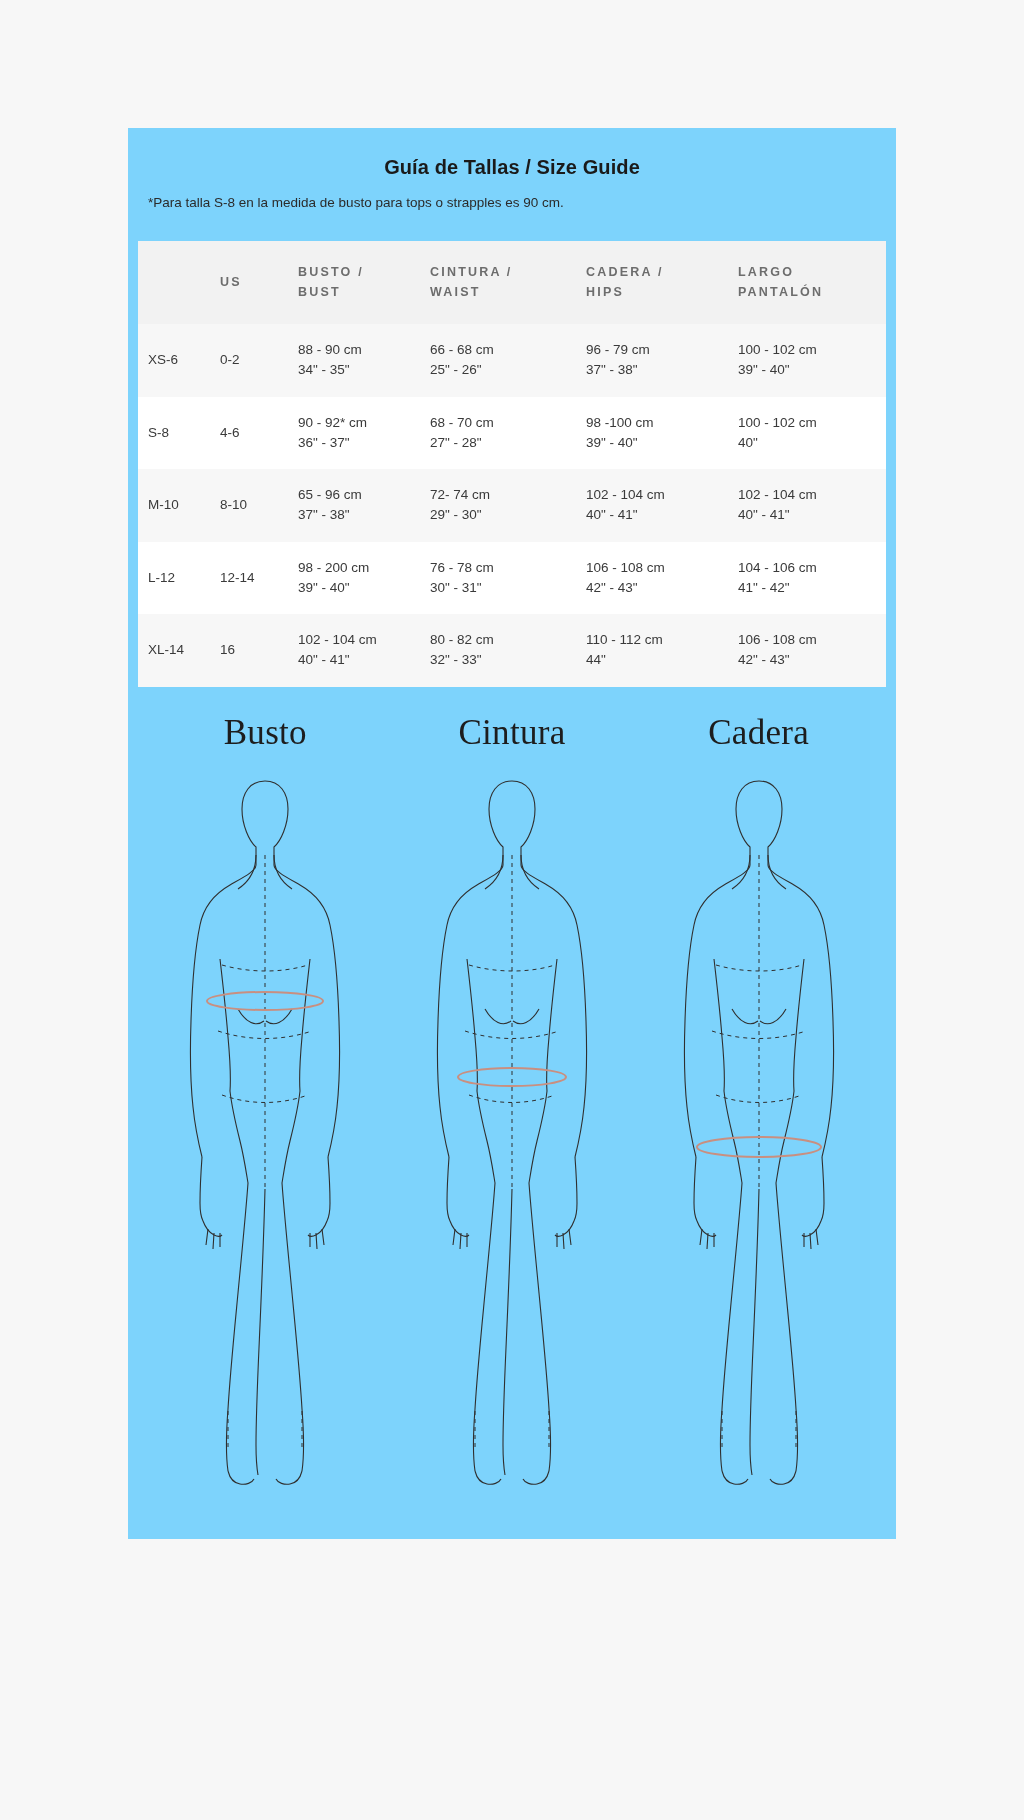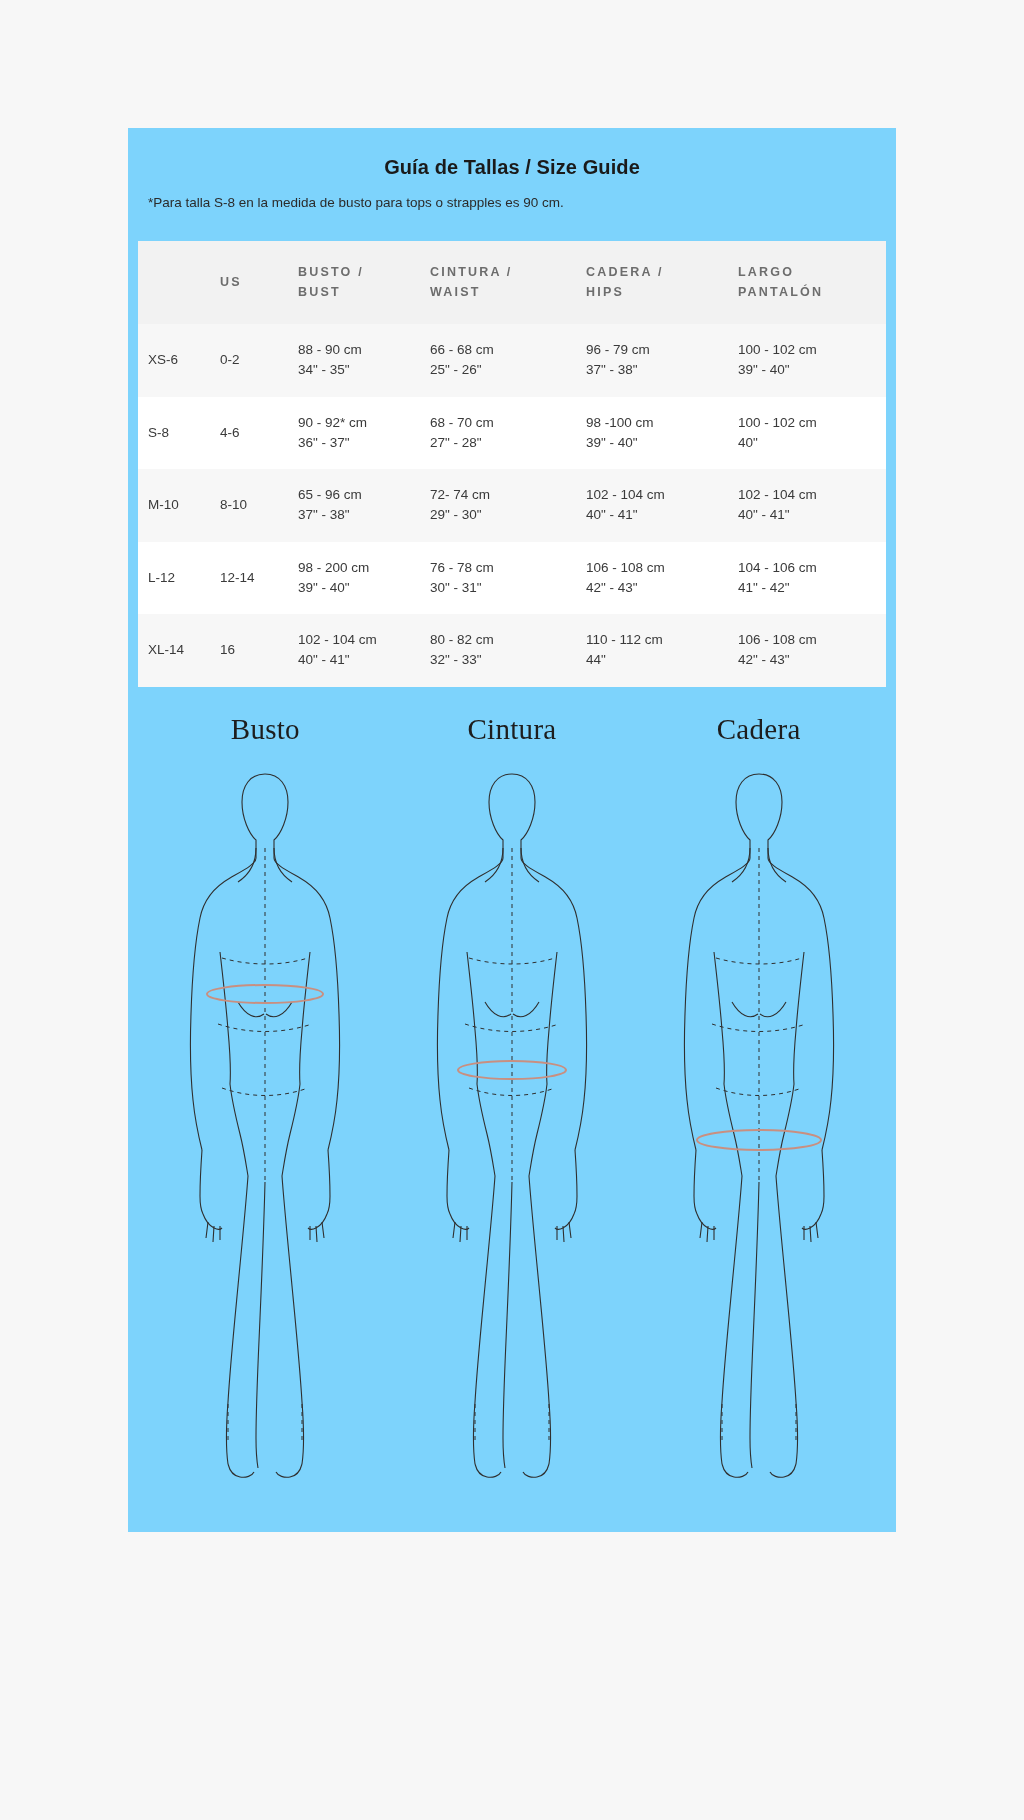--- a/index.html
+++ b/index.html
@@ -81,21 +81,21 @@
 
   .figures {
     display: flex;
     justify-content: space-around;
     align-items: flex-start;
     padding: 26px 14px 40px 14px;
   }
   .figure { width: 224px; text-align: center; }
   .figure-label {
     font-family: "Liberation Serif", serif;
-    font-size: 29px;
+    font-size: 35px;
     color: #1d1d1d;
     margin-bottom: 6px;
     letter-spacing: 0.3px;
   }
   svg { display: block; margin: 0 auto; }
   .body-line { fill: none; stroke: #2f2f2f; stroke-width: 1.1; }
   .dash-line { fill: none; stroke: #2f2f2f; stroke-width: 1; stroke-dasharray: 4 4; }
   .tape { fill: none; stroke: #c98f80; stroke-width: 2; }
 </style>
 </head>

